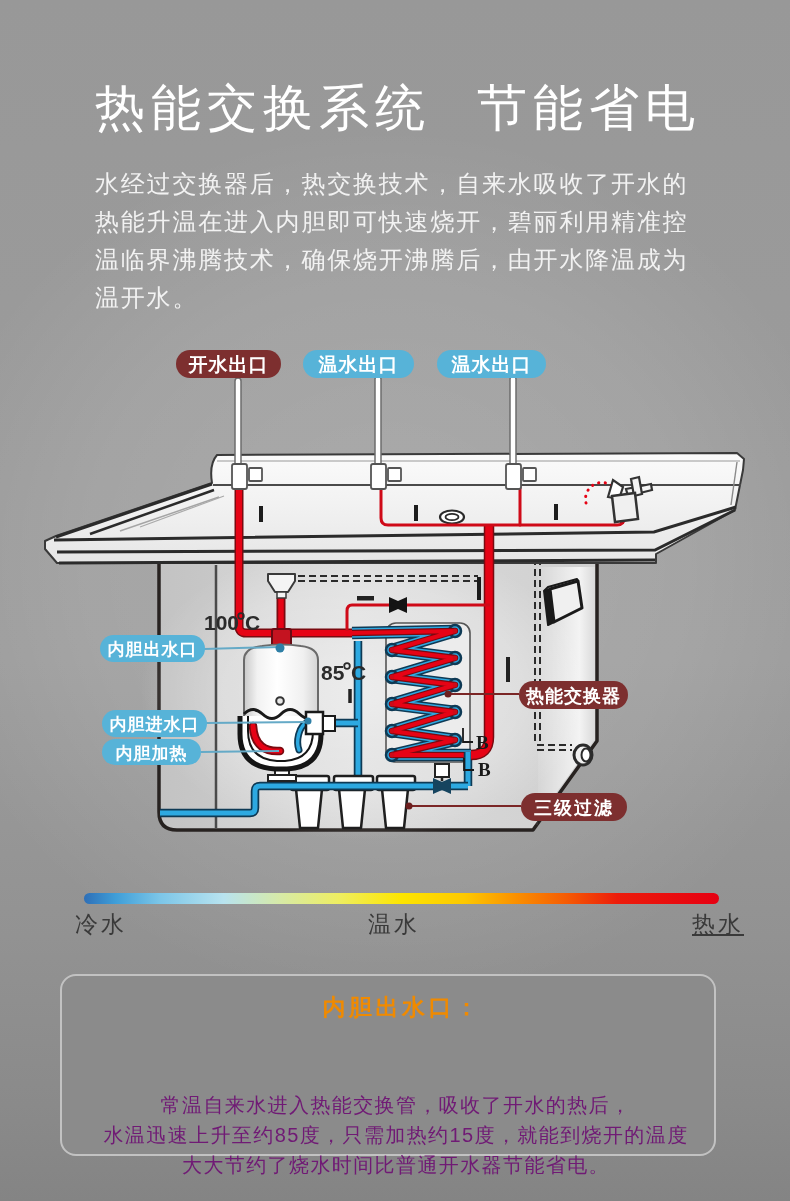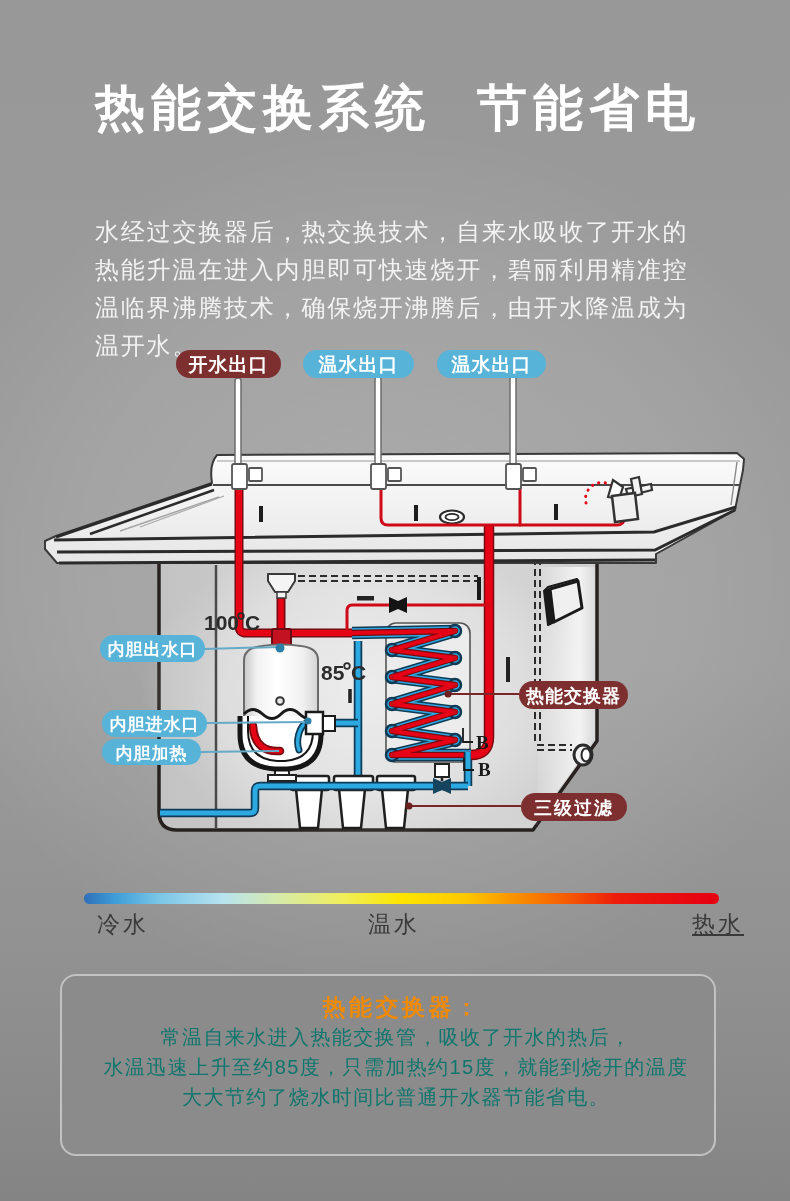--- a/index.html
+++ b/index.html
@@ -4,28 +4,28 @@
 <style>
 html,body{margin:0;padding:0;}
 body{
   width:790px;height:1201px;position:relative;overflow:hidden;
   font-family:"Liberation Sans",sans-serif;
   background:
     radial-gradient(85% 52% at 49% 47%, rgba(255,255,255,0.16) 0%, rgba(255,255,255,0.09) 45%, rgba(255,255,255,0) 70%),
     linear-gradient(180deg, #989898 0%, #9a9a9a 25%, #9c9c9c 55%, #929292 78%, #8a8a8a 92%, #848484 100%);
 }
 .abs{position:absolute;}
-#title{left:95px;top:75px;font-size:50px;font-weight:bold;color:#ffffff;letter-spacing:6px;white-space:nowrap;}
-#para{left:95px;top:165px;width:620px;font-size:24px;line-height:38px;color:#f2f2f2;letter-spacing:1.8px;margin-top:48px;}
+#title{left:95px;top:75px;font-size:50px;font-weight:normal;color:#ffffff;letter-spacing:6px;white-space:nowrap;}
+#para{left:95px;top:165px;width:620px;font-size:24px;line-height:38px;color:#f2f2f2;letter-spacing:1.8px;}
 #bar{left:84px;top:893px;width:635px;height:11px;border-radius:6px;
   background:linear-gradient(90deg,#2e6fb7 0%,#3f9ed8 5%,#7cc6e8 12%,#b8e3ef 22%,#d7eaa6 31%,#eeee62 40%,#fde500 50%,#fdc800 60%,#fa9000 68%,#f55b04 76%,#ec1c0b 84%,#e60012 100%);}
 .blab{top:909px;font-size:23px;color:#3a3a3a;letter-spacing:3px;}
 #panel{left:60px;top:974px;width:652px;height:178px;border-radius:16px;background:#8b8b8b;border:2px solid #c2c2c2;}
 #ptitle{left:14px;top:992px;width:776px;text-align:center;font-size:23px;font-weight:bold;color:#f08a00;letter-spacing:3.5px;}
-#pbody{left:8px;top:1022px;width:776px;text-align:center;font-size:20px;line-height:30px;color:#0f766e;letter-spacing:1.4px;}
+#pbody{left:8px;top:1090px;width:776px;text-align:center;font-size:20px;line-height:30px;color:#701a75;letter-spacing:1.4px;}
 </style>
 </head>
 <body>
 <div id="title" class="abs">热能交换系统<span style="display:inline-block;width:46px"></span>节能省电</div>
 <div id="para" class="abs">水经过交换器后，热交换技术，自来水吸收了开水的<br>热能升温在进入内胆即可快速烧开，碧丽利用精准控<br>温临界沸腾技术，确保烧开沸腾后，由开水降温成为<br>温开水。</div>
 
 <svg class="abs" style="left:0;top:0" width="790" height="1201" viewBox="0 0 790 1201">
 <defs>
   <linearGradient id="gMach" x1="0" y1="0" x2="1" y2="0">
     <stop offset="0" stop-color="#cccccc"></stop>
@@ -281,19 +281,19 @@
   <rect x="102" y="739" width="99" height="26" rx="13" fill="#57b3d8"></rect>
   <text x="151.5" y="759" font-size="17">内胆加热</text>
   <rect x="519" y="681" width="109" height="28" rx="14" fill="#7d2f2f"></rect>
   <text x="573.5" y="702" font-size="18">热能交换器</text>
   <rect x="521" y="793" width="106" height="28" rx="14" fill="#7d2f2f"></rect>
   <text x="574" y="814" font-size="18" letter-spacing="2">三级过滤</text>
 </g>
 </svg>
 
 <div id="bar" class="abs"></div>
-<div class="abs blab" style="left:75px;margin-left:22px;">冷水</div>
+<div class="abs blab" style="left:75px;">冷水</div>
 <div class="abs blab" style="left:368px;">温水</div>
 <div class="abs blab" style="left:692px;text-decoration:underline;">热水</div>
 
 <div id="panel" class="abs"></div>
-<div id="ptitle" class="abs">热能交换器：</div>
+<div id="ptitle" class="abs">内胆出水口：</div>
 <div id="pbody" class="abs">常温自来水进入热能交换管，吸收了开水的热后，<br>水温迅速上升至约85度，只需加热约15度，就能到烧开的温度<br>大大节约了烧水时间比普通开水器节能省电。</div>
 
 </body></html>

